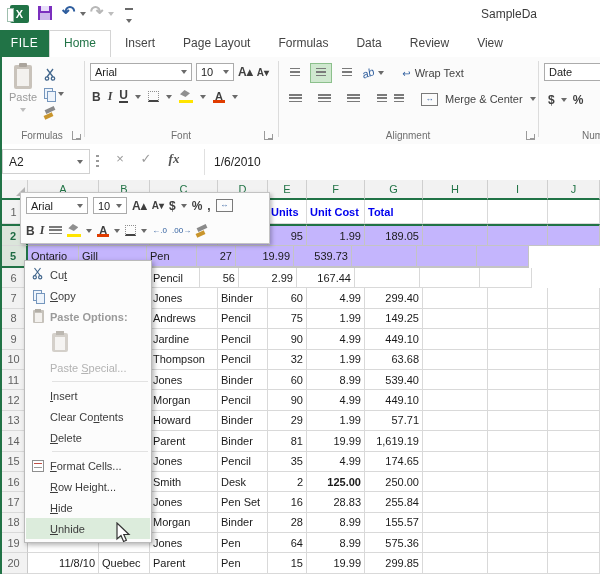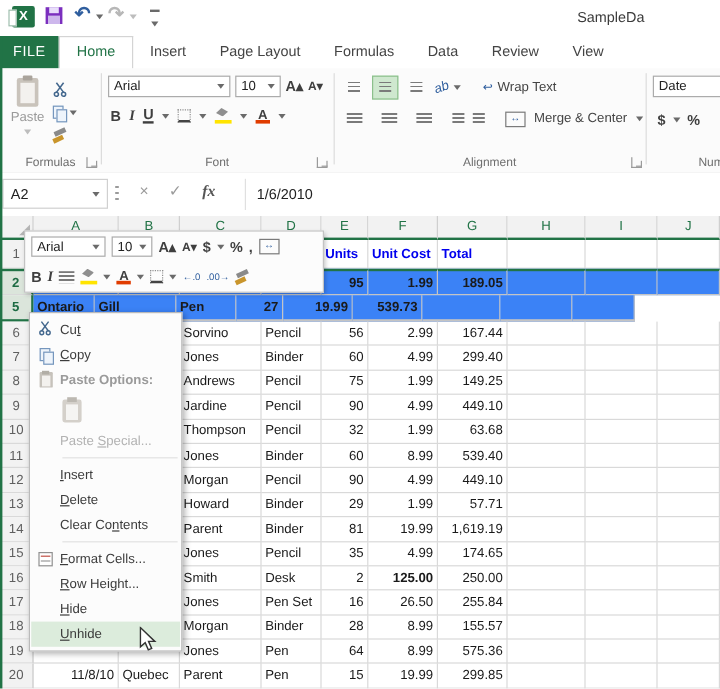--- a/index.html
+++ b/index.html
@@ -86,21 +86,21 @@
   
   #grid{position:absolute;left:0;top:180px;width:600px;height:394px;overflow:hidden;background:#fff;font-size:11px;}
   .grow{display:flex;}
   .gc{box-sizing:border-box;border-right:1px solid #d9d9d9;border-bottom:1px solid #d9d9d9;overflow:hidden;
       white-space:nowrap;padding:0 3px;display:flex;align-items:center;color:#1a1a1a;}
   .gc.rt{justify-content:flex-end;} .gc.lf{justify-content:flex-start;}
   .hdr-blue{color:#0000ee;font-weight:bold;}
   .colhead .gc{background:#f2f2f2;color:#217346;justify-content:center;font-size:11px;border-bottom:2px solid #217346;border-right:1px solid #cfcfcf;}
   .rowhead{background:#f2f2f2;color:#5f5f5f;justify-content:center !important;border-right:1px solid #c9c9c9;}
   .rowhead.sel{background:#dbe5db;color:#1d6b43;font-weight:bold;border-right:2px solid #217346;}
-  .grow.sel .gc:not(.rowhead){background:#3b82f6;border-right-color:#c4c4c4;border-bottom-color:#c4c4c4;font-weight:bold;}
+  .grow.sel .gc:not(.rowhead){background:#c4b5fd;border-right-color:#c4c4c4;border-bottom-color:#c4c4c4;}
   .grow.sel-top .gc{border-top:2px solid #217346;}
   .grow.sel-bot .gc{border-bottom:2px solid #217346;}
   #corner{position:relative;}
   #corner:after{content:"";position:absolute;right:2px;bottom:2px;width:0;height:0;
                 border-left:9px solid transparent;border-bottom:9px solid #b5b5b5;}
 
   
   #minibar{position:absolute;left:20px;top:192px;width:250px;height:52px;background:#fcfcfc;
            border:1px solid #c3c3c3;box-shadow:2px 2px 4px rgba(0,0,0,.25);z-index:40;box-sizing:border-box;}
   #minibar .mrow{height:25px;display:flex;align-items:center;padding-left:5px;gap:5px;}
@@ -333,21 +333,20 @@
         <div class="gc rt" style="width: 58px; height: 22px;">19.99</div>
         <div class="gc rt" style="width: 58px; height: 22px;">539.73</div>
         <div class="gc lf" style="width: 65px; height: 22px;"></div>
         <div class="gc lf" style="width: 60px; height: 22px;"></div>
         <div class="gc lf" style="width: 52px; height: 22px;"></div>
       </div>
       <div class="grow">
         <div class="gc rowhead" style="width: 28px; height: 20.4px;">6</div>
         <div class="gc rt" style="width: 71px; height: 20.4px;"></div>
         <div class="gc lf" style="width: 51px; height: 20.4px;"></div>
-        <div class="gc lf" style="width: 68px; height: 20.4px;">Sorvino</div>
         <div class="gc lf" style="width: 50px; height: 20.4px;">Pencil</div>
         <div class="gc rt" style="width: 39px; height: 20.4px;">56</div>
         <div class="gc rt" style="width: 58px; height: 20.4px;">2.99</div>
         <div class="gc rt" style="width: 58px; height: 20.4px;">167.44</div>
         <div class="gc lf" style="width: 65px; height: 20.4px;"></div>
         <div class="gc lf" style="width: 60px; height: 20.4px;"></div>
         <div class="gc lf" style="width: 52px; height: 20.4px;"></div>
       </div>
       <div class="grow">
         <div class="gc rowhead" style="width: 28px; height: 20.4px;">7</div>
@@ -479,21 +478,21 @@
         <div class="gc lf" style="width: 60px; height: 20.4px;"></div>
         <div class="gc lf" style="width: 52px; height: 20.4px;"></div>
       </div>
       <div class="grow">
         <div class="gc rowhead" style="width: 28px; height: 20.4px;">17</div>
         <div class="gc rt" style="width: 71px; height: 20.4px;"></div>
         <div class="gc lf" style="width: 51px; height: 20.4px;"></div>
         <div class="gc lf" style="width: 68px; height: 20.4px;">Jones</div>
         <div class="gc lf" style="width: 50px; height: 20.4px;">Pen Set</div>
         <div class="gc rt" style="width: 39px; height: 20.4px;">16</div>
-        <div class="gc rt" style="width: 58px; height: 20.4px;">26.50</div>
+        <div class="gc rt" style="width: 58px; height: 20.4px;">28.83</div>
         <div class="gc rt" style="width: 58px; height: 20.4px;">255.84</div>
         <div class="gc lf" style="width: 65px; height: 20.4px;"></div>
         <div class="gc lf" style="width: 60px; height: 20.4px;"></div>
         <div class="gc lf" style="width: 52px; height: 20.4px;"></div>
       </div>
       <div class="grow">
         <div class="gc rowhead" style="width: 28px; height: 20.4px;">18</div>
         <div class="gc rt" style="width: 71px; height: 20.4px;"></div>
         <div class="gc lf" style="width: 51px; height: 20.4px;"></div>
         <div class="gc lf" style="width: 68px; height: 20.4px;">Morgan</div>
@@ -600,25 +599,25 @@
         <span class="ic"></span>
         <span class="txt">Paste <u>S</u>pecial...</span>
       </div>
       <div class="msep"></div>
       <div class="mi">
         <span class="ic"></span>
         <span class="txt"><u>I</u>nsert</span>
       </div>
       <div class="mi">
         <span class="ic"></span>
+        <span class="txt">Clear Co<u>n</u>tents</span>
+      </div>
+      <div class="mi">
+        <span class="ic"></span>
         <span class="txt"><u>D</u>elete</span>
-      </div>
-      <div class="mi">
-        <span class="ic"></span>
-        <span class="txt">Clear Co<u>n</u>tents</span>
       </div>
       <div class="msep"></div>
       <div class="mi">
         <span class="ic">
           <span class="fmt-ic"></span>
         </span>
         <span class="txt"><u>F</u>ormat Cells...</span>
       </div>
       <div class="mi">
         <span class="ic"></span>

